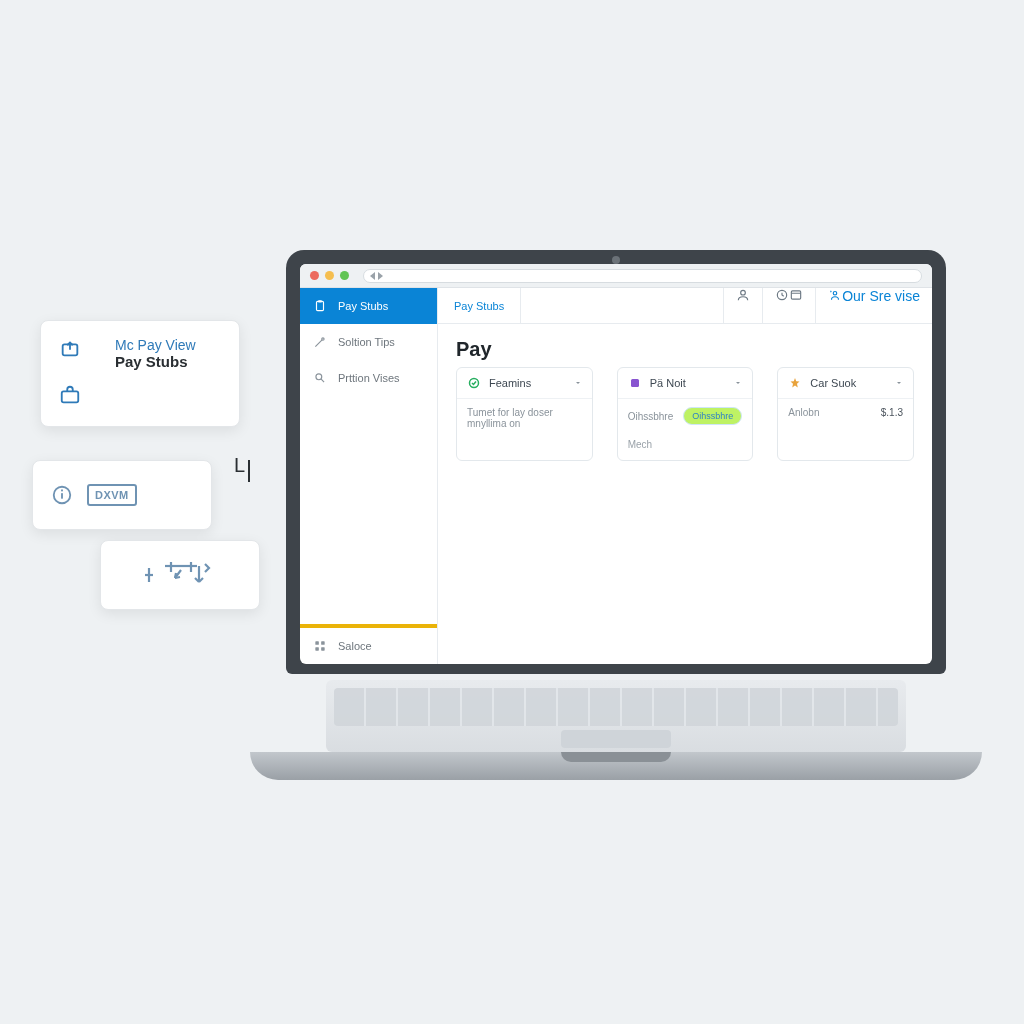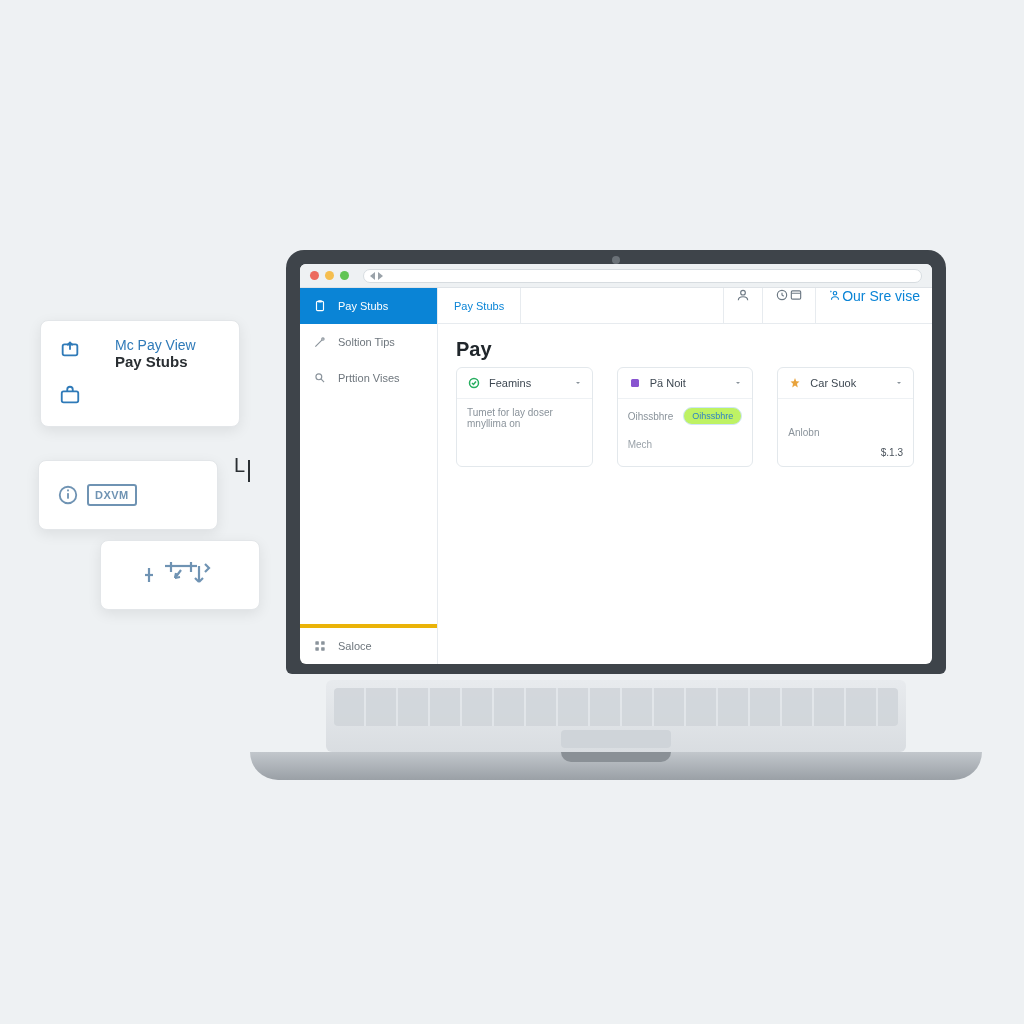--- a/index.html
+++ b/index.html
@@ -10,21 +10,21 @@
   .float-card{
     position:absolute; background:#fff; border:1px solid #e3e6e9; border-radius:8px;
     box-shadow:0 4px 14px rgba(0,0,0,.08); padding:16px 18px;
   }
   .float-card.big{ left:40px; top:320px; width:200px; }
   .float-card .ico{ color:#2f7ab8; flex:0 0 24px; }
   .float-card .line1{ color:#2f7ab8; font-size:14px; font-weight:500;}
   .float-card .line2{ color:#2a2f33; font-size:15px; font-weight:600;}
   .float-card .pair{ display:flex; gap:32px; align-items:flex-start; margin-bottom:14px;}
   .float-card .pair:last-child{margin-bottom:0;}
-  .float-mid{ left:38px; top:460px; width:180px; height:70px; display:flex; align-items:center; justify-content:flex-start; gap:8px;}
+  .float-mid{ left:32px; top:460px; width:180px; height:70px; display:flex; align-items:center; justify-content:flex-start; gap:14px;}
   .float-bot{ left:100px; top:540px; width:160px; height:70px; display:flex; align-items:center; justify-content:center;}
   .letter-tag{ position:absolute; left:234px; top:454px; font-size:20px; color:#2a2f33; font-weight:500;}
   .tick{ position:absolute; left:248px; top:460px; width:2px; height:22px; background:#2a2f33;}
   .faux-icon{ color:#6f93b3; }
   .faux-icon.boxed{ border:2px solid #6f93b3; border-radius:3px; padding:3px 6px; font-size:11px; font-weight:700; letter-spacing:.5px;}
   .faux-icon svg{ display:block;}
 
   
   .laptop{ position:absolute; left:286px; top:250px; width:660px; }
   .screen-outer{ background:#3e444a; border-radius:18px 18px 6px 6px; padding:14px 14px 10px 14px; position:relative;}
@@ -70,21 +70,21 @@
   .page-title{ font-size:20px; font-weight:700; color:#20262b; margin-bottom:6px;}
   .cards{ display:flex; gap:24px;}
   .card{ flex:1 1 0; border:1px solid #e3e8ec; border-radius:6px; background:#fff; font-size:11px;}
   .card-h{ display:flex; align-items:center; gap:8px; padding:8px 10px; border-bottom:1px solid #eef1f4;}
   .card-h .ci{ width:14px;height:14px; display:flex;align-items:center;justify-content:center;}
   .card-h .ct{ flex:1 1 auto; color:#3e4852;}
   .card-h .caret{ color:#8a939b;}
   .card-b{ padding:8px 10px; color:#8a939b; font-size:10px; display:flex; align-items:center; justify-content:space-between; gap:8px;}
   .pill{ background:#bef264; border:1px solid #cfe6f8; color:#2f83c5; font-size:9px; padding:3px 8px; border-radius:10px;}
   .card-b2{ padding:6px 10px 10px 10px; color:#9aa2a9; font-size:10px;}
-  .amount{ color:#4a535c;margin-top:40px;}
+  .amount{ color:#4a535c;}
 
   svg{overflow:visible;}
 </style>
 </head>
 <body>
 
 <div class="stage">
 
   <div class="float-card big">
     <div class="pair">

